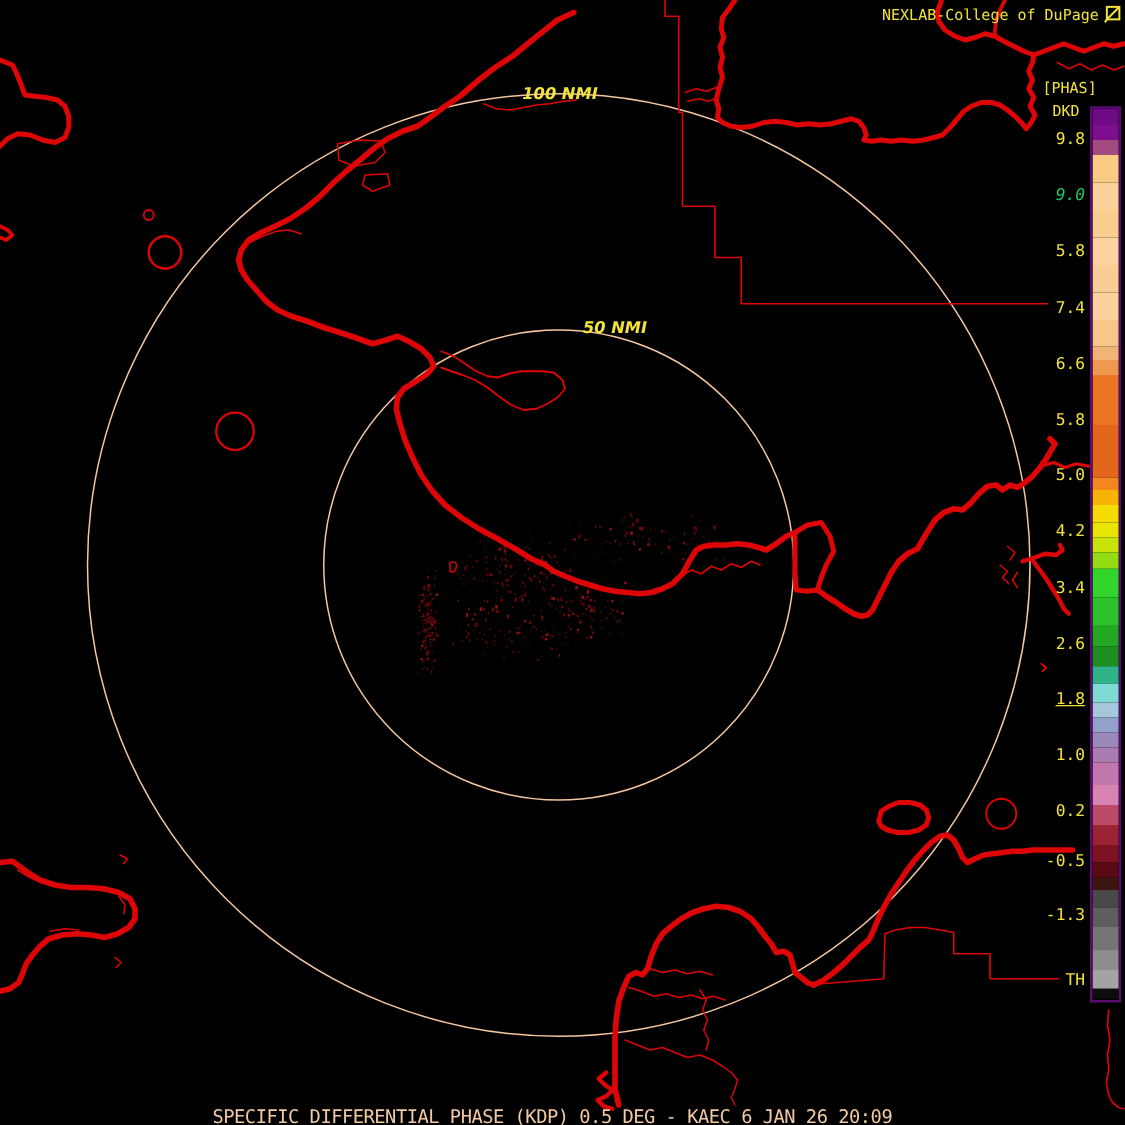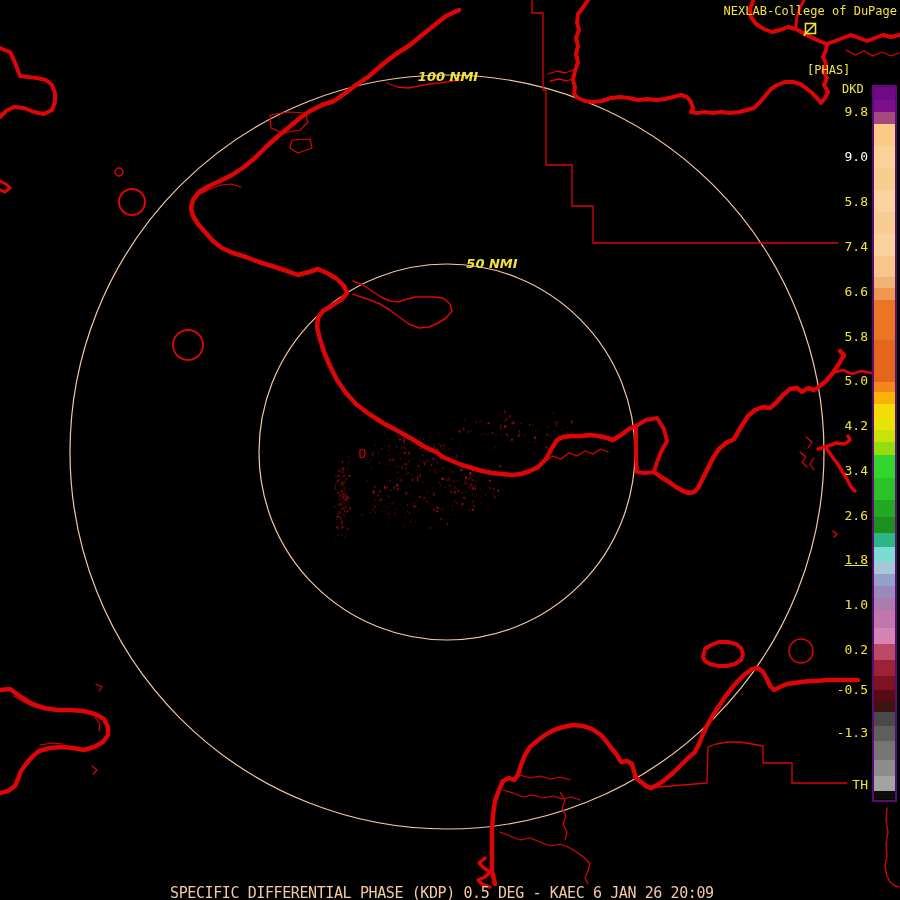--- a/index.html
+++ b/index.html
@@ -1,19 +1,19 @@
 <!DOCTYPE html>
 <html><head>
 <meta charset="utf-8">
 <style>
   html,body{margin:0;padding:0;background:#000;}
   .stage{position:relative;width:900px;height:900px;background:#000;overflow:hidden;
          font-family:"DejaVu Sans Mono", monospace;}
   #map-svg{position:absolute;left:0;top:0;}
-  .overlay-text{position:absolute;white-space:pre;flex-direction:column;}
+  .overlay-text{position:absolute;white-space:pre;}
   .credit{top:4px;right:3px;display:flex;align-items:center;gap:4px;
           font-size:12px;letter-spacing:0;}
   .credit-label{color:#f2e23c;}
   .prod-code{font-size:12px;color:#f2e23c;}
   .ring-label{font-family:"DejaVu Sans",sans-serif;font-style:italic;font-weight:700;
               font-size:13px;color:#f2e23c;transform:translate(-50%,-50%);}
   .caption{font-size:15px;color:#f2c9a2;letter-spacing:-0.4px;}
   #colorbar{position:absolute;border:2px solid #5c0b72;box-sizing:border-box;}
   #colorbar-body{position:absolute;left:0;top:0;right:0;bottom:0;overflow:hidden;}
   .cb-seg{position:absolute;left:0;width:100%;}
@@ -625,21 +625,21 @@
     <span class="credit-label">NEXLAB-College of DuPage</span>
     <span style="display:inline-flex;">
       <svg width="14" height="15" viewBox="0 0 14 15">
         <rect x="2.5" y="1.5" width="10" height="10" fill="none" stroke="#f2e23c" stroke-width="1.6"></rect>
         <path d="M12,2 L2,12 L1,14" fill="none" stroke="#f2e23c" stroke-width="1.6"></path>
       </svg>
     </span>
   </div>
 
   <div class="overlay-text prod-code" style="left:842px;top:54px;margin-top:28px;">DKD</div>
-  <div class="overlay-text prod-code" style="left:807px;top:63px;">[PHAS]</div>
+  <div class="overlay-text prod-code" style="left:834px;top:63px;">[PHAS]</div>
 
   <div id="colorbar" style="left: 872px; top: 85px; width: 25px; height: 717px; border-color: rgb(92, 11, 114);">
     <div id="colorbar-body">
         <div class="cb-seg" style="top: 0px; height: 13px; background: rgb(110, 10, 132);"></div>
         <div class="cb-seg" style="top: 13px; height: 12px; background: rgb(125, 15, 142);"></div>
         <div class="cb-seg" style="top: 25px; height: 12px; background: rgb(163, 74, 126);"></div>
         <div class="cb-seg" style="top: 37px; height: 22px; background: rgb(249, 203, 133);"></div>
         <div class="cb-seg" style="top: 59px; height: 22px; background: rgb(250, 209, 152);"></div>
         <div class="cb-seg" style="top: 81px; height: 22px; background: rgb(249, 205, 142);"></div>
         <div class="cb-seg" style="top: 103px; height: 22px; background: rgb(250, 211, 160);"></div>
@@ -676,21 +676,21 @@
         <div class="cb-seg" style="top: 625px; height: 14px; background: rgb(73, 73, 73);"></div>
         <div class="cb-seg" style="top: 639px; height: 15px; background: rgb(94, 94, 94);"></div>
         <div class="cb-seg" style="top: 654px; height: 19px; background: rgb(117, 117, 117);"></div>
         <div class="cb-seg" style="top: 673px; height: 16px; background: rgb(141, 141, 141);"></div>
         <div class="cb-seg" style="top: 689px; height: 15px; background: rgb(163, 163, 163);"></div>
         <div class="cb-seg" style="top: 704px; height: 8px; background: rgb(13, 13, 13);"></div>
       </div>
   </div>
   <div id="colorbar-ticks">
       <div class="cb-tick overlay-text" style="top: 104px; color: rgb(242, 226, 60);">9.8</div>
-      <div class="cb-tick overlay-text" style="top: 149px; color: #ffffff;">9.0</div>
+      <div class="cb-tick overlay-text" style="top: 149px; color: #22c55e; font-style: italic;">9.0</div>
       <div class="cb-tick overlay-text" style="top: 194px; color: rgb(242, 226, 60);">5.8</div>
       <div class="cb-tick overlay-text" style="top: 239px; color: rgb(242, 226, 60);">7.4</div>
       <div class="cb-tick overlay-text" style="top: 284px; color: rgb(242, 226, 60);">6.6</div>
       <div class="cb-tick overlay-text" style="top: 329px; color: rgb(242, 226, 60);">5.8</div>
       <div class="cb-tick overlay-text" style="top: 373px; color: rgb(242, 226, 60);">5.0</div>
       <div class="cb-tick overlay-text" style="top: 418px; color: rgb(242, 226, 60);">4.2</div>
       <div class="cb-tick overlay-text" style="top: 463px; color: rgb(242, 226, 60);">3.4</div>
       <div class="cb-tick overlay-text" style="top: 508px; color: rgb(242, 226, 60);">2.6</div>
       <div class="cb-tick overlay-text" style="top: 552px; color: rgb(242, 226, 60); text-decoration: underline;">1.8</div>
       <div class="cb-tick overlay-text" style="top: 597px; color: rgb(242, 226, 60);">1.0</div>

